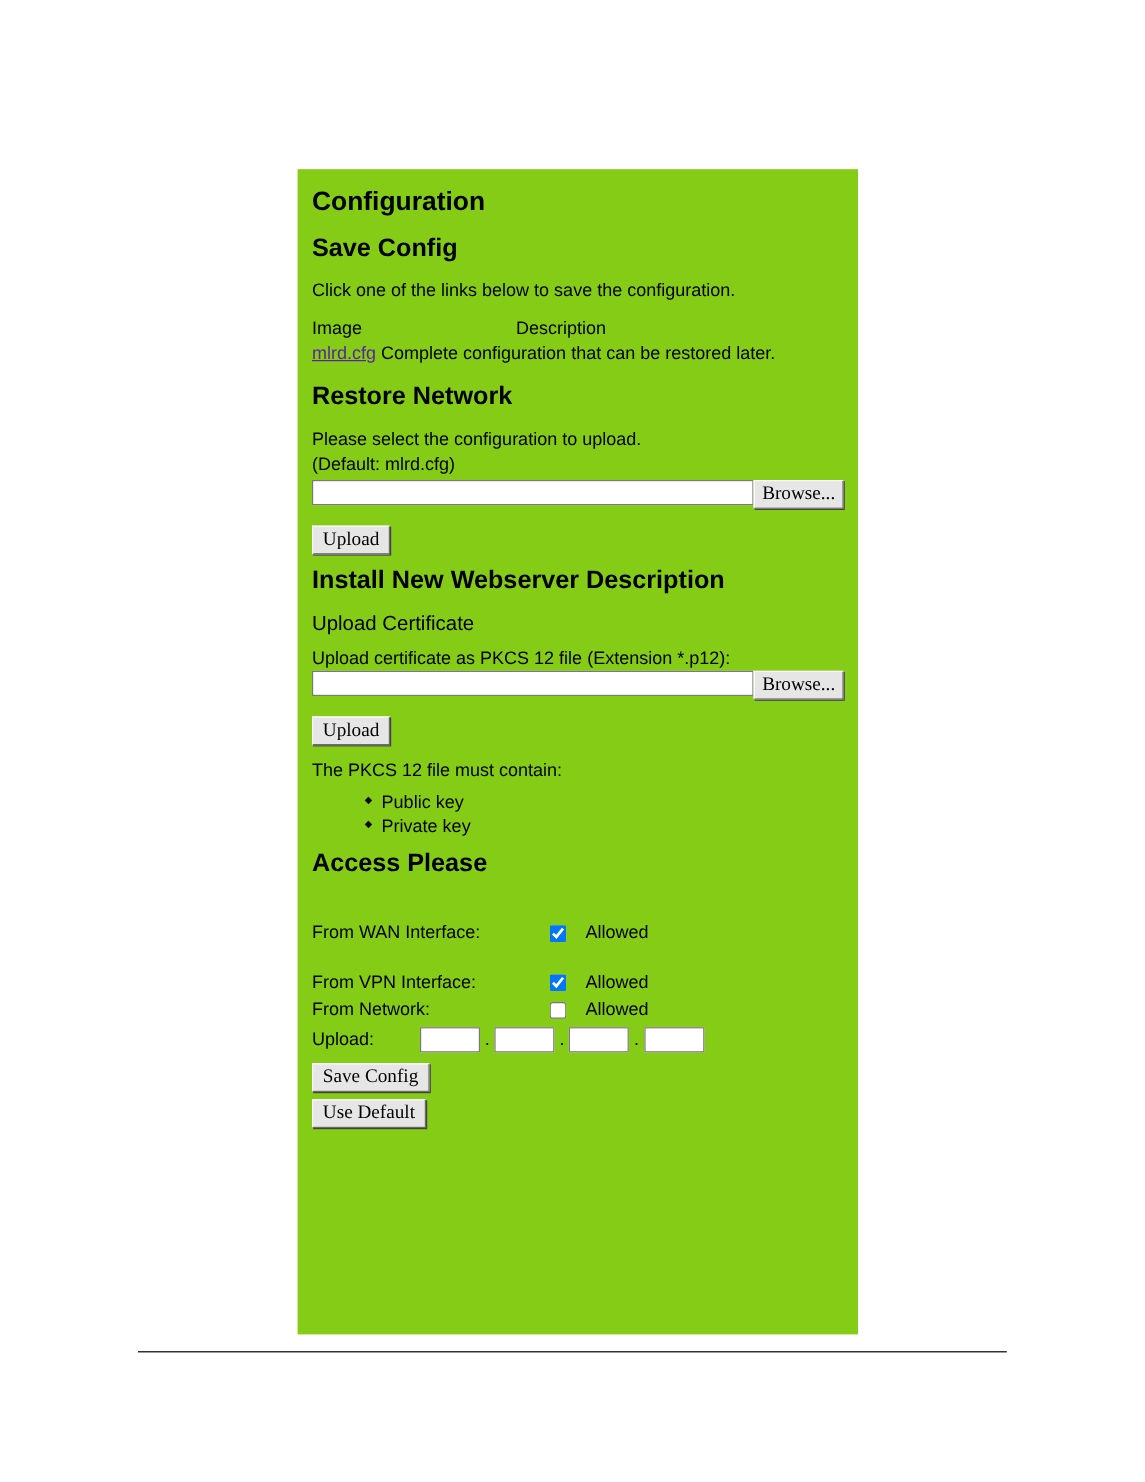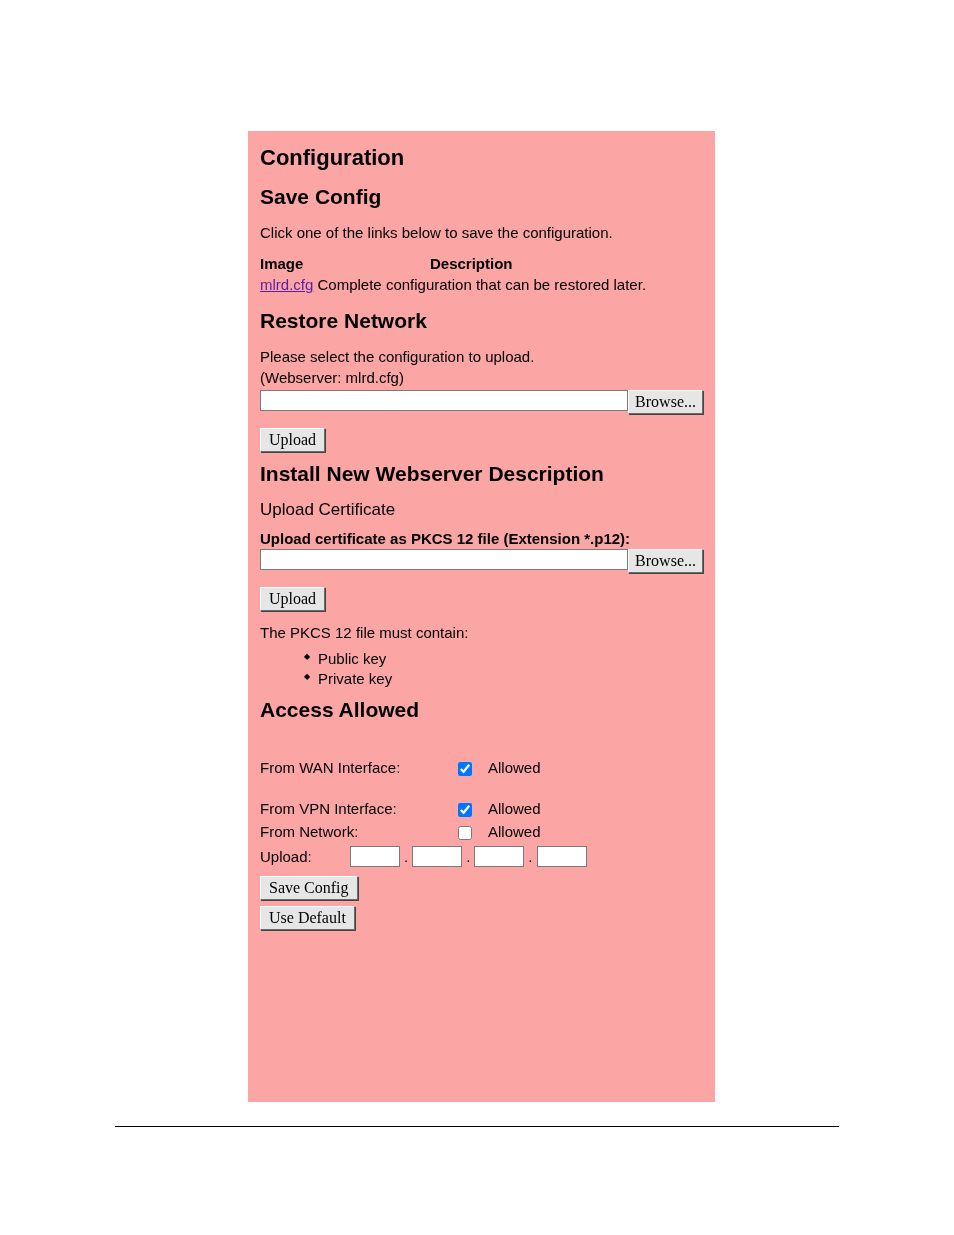--- a/index.html
+++ b/index.html
@@ -12,24 +12,24 @@
     color: #000;
   }
   .page {
     width: 954px;
     height: 1235px;
     position: relative;
   }
   .panel {
     position: absolute;
     left: 248px;
-    top: 131px;
+    top: 141px;
     width: 467px;
     height: 971px;
-    background: #fca5a5;
+    background: #84cc16;
     padding: 10px 12px 12px 12px;
   }
   h1 {
     font-size: 22px;
     font-weight: bold;
     margin: 4px 0 14px 0;
     font-family: Arial, sans-serif;
   }
   h2 {
     font-size: 21px;
@@ -47,21 +47,21 @@
     margin: 10px 0;
     font-size: 15px;
     line-height: 1.35;
   }
   .cfg-table {
     border-collapse: collapse;
     margin: 6px 0 8px 0;
   }
   .cfg-table th {
     text-align: left;
-    font-weight: bold;
+    font-weight: normal;
     padding: 2px 6px 2px 0;
     font-size: 15px;
   }
   .cfg-table td {
     padding: 2px 6px 2px 0;
     font-size: 15px;
     vertical-align: top;
   }
   .cfg-table th.col-image { width: 170px; }
   a.cfg-link {
@@ -194,48 +194,48 @@
           <a href="#" class="cfg-link">mlrd.cfg</a>
           <span>Complete configuration that can be restored later.</span>
         </td>
       </tr>
     </tbody>
       </table>
 
     <h2>Restore Network</h2>
     <p style="margin-bottom:2px;">
       <span>Please select the configuration to upload.</span><br>
-      <span>(Webserver: mlrd.cfg)</span>
+      <span>(Default: mlrd.cfg)</span>
     </p>
     <div class="file-row">
       <input type="text" class="file-path" style="">
       <button class="btn browse">Browse...</button>
     </div>
     <div class="btn-block">
       <button class="btn">Upload</button>
     </div>
 
     <h2 style="margin-top:6px;">Install New Webserver Description</h2>
     <h3>Upload Certificate</h3>
-    <div style="font-weight:bold;">Upload certificate as PKCS 12 file (Extension *.p12):</div>
+    <div style="">Upload certificate as PKCS 12 file (Extension *.p12):</div>
     <div class="file-row">
       <input type="text" class="file-path" style="">
       <button class="btn browse">Browse...</button>
     </div>
     <div class="btn-block">
       <button class="btn">Upload</button>
     </div>
 
     <p style="margin-top:12px;margin-bottom:6px;">The PKCS 12 file must contain:</p>
     <ul class="keys">
       <li>Public key</li>
       <li>Private key</li>
     </ul>
 
-    <h2 style="margin-top:4px;">Access Allowed</h2>
+    <h2 style="margin-top:4px;">Access Please</h2>
 
     <table class="ac-table">
       <tbody>
           <tr>
         <td class="lbl">From WAN Interface:</td>
         <td class="cb"><input type="checkbox" id="cb-wan" checked="" style=""></td>
         <td>Allowed</td>
       </tr>
       <tr class="ac-spacer-row">
             <td colspan="3"></td>

